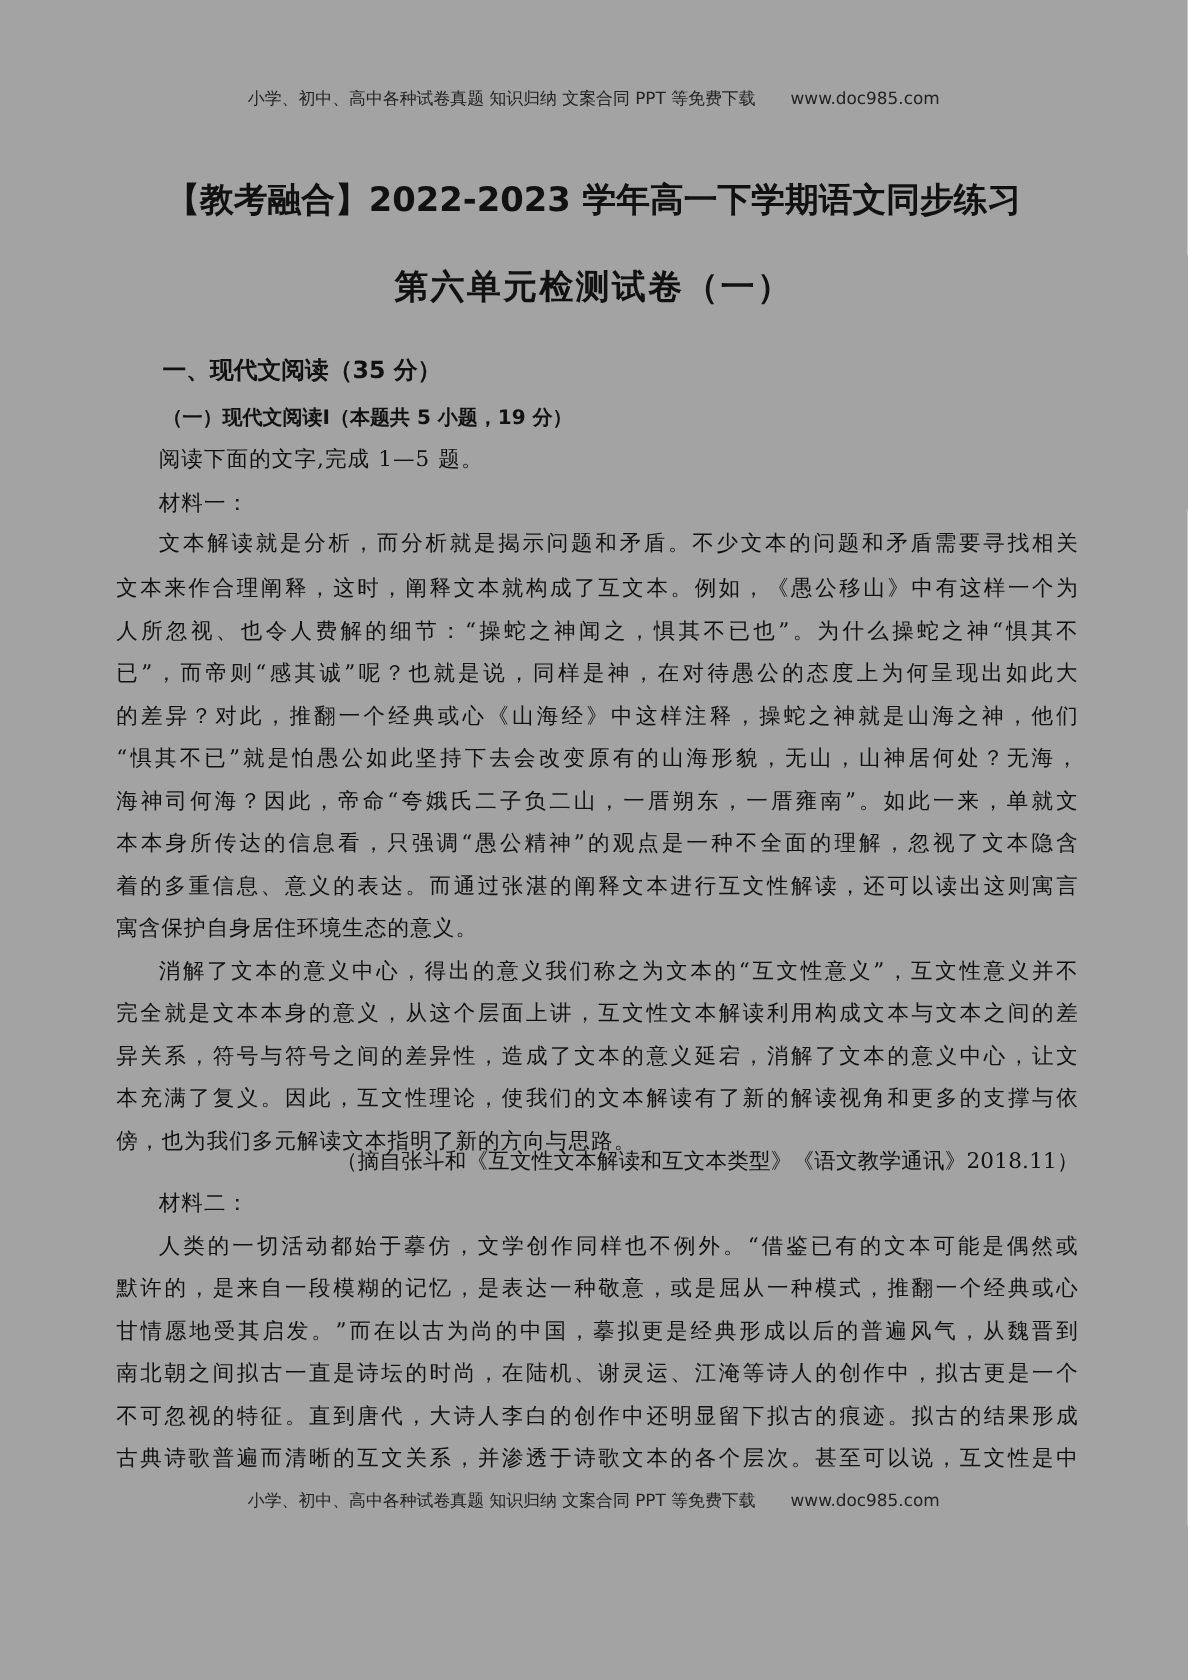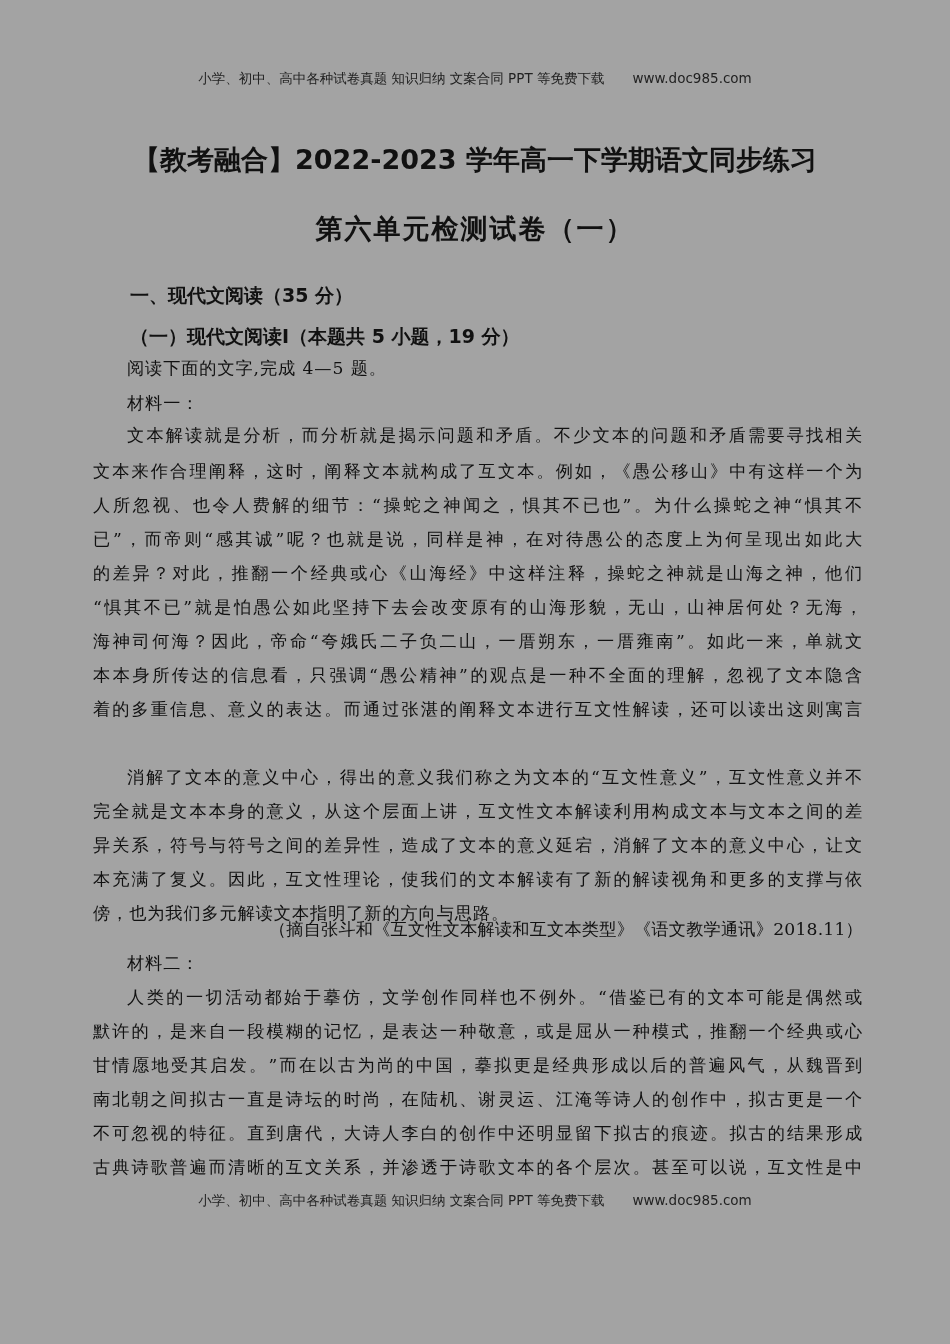--- a/index.html
+++ b/index.html
@@ -8,21 +8,21 @@
   .page { position: absolute; left: 0; top: 0; width: 950px; height: 1344px; background: #a3a3a3; }
   .hf { position: absolute; left: 0; width: 950px; text-align: center;
         font-family: "DejaVu Sans", "Liberation Sans", sans-serif; font-size: 13.5px; color: #222; }
   .hf .url { margin-left: 28px; }
   .title { position: absolute; left: 0; width: 950px; text-align: center;
            font-family: "DejaVu Sans", "Liberation Sans", sans-serif; font-weight: bold; color: #111; }
   .t1 { top: 142px; font-size: 27px; letter-spacing: 0px; }
   .t2 { top: 211px; font-size: 27px; letter-spacing: 2px; }
   .sec { position: absolute; left: 130px; top: 283px; font-size: 19px; font-weight: bold;
          font-family: "DejaVu Sans", "Liberation Sans", sans-serif; }
-  .subsec { position: absolute; left: 130px; top: 324px; font-size: 19px; font-weight: bold;
+  .subsec { position: absolute; left: 130px; top: 324px; font-size: 16px; font-weight: bold;
             font-family: "DejaVu Sans", "Liberation Sans", sans-serif; }
   .line { position: absolute; left: 93px; width: 770px; font-size: 17.2px; line-height: 22px;
           white-space: nowrap; overflow: hidden; color: #111; letter-spacing: 0.9px; }
   .line.justify { text-align: justify; text-align-last: justify; }
   .line.indent { left: 127px; width: 736px; }
   .line.source { left: 228px; width: 635px; text-align: right; letter-spacing: 0.2px; }
 </style>
 </head>
 <body>
 
@@ -31,32 +31,33 @@
   <div class="hf" style="top:70px;">
     <span>小学、初中、高中各种试卷真题  知识归纳  文案合同  PPT 等免费下载</span><span class="url">www.doc985.com</span>
   </div>
 
   <div class="title t1">【教考融合】2022-2023 学年高一下学期语文同步练习</div>
   <div class="title t2">第六单元检测试卷（一）</div>
 
   <div class="sec">一、现代文阅读（35 分）</div>
   <div class="subsec">（一）现代文阅读Ⅰ（本题共 5 小题，19 分）</div>
 
-  <div class="line" style="left:127px; width:auto; top:357px;">阅读下面的文字,完成 4—5 题。</div>
+  <div class="line" style="left:127px; width:auto; top:357px;">阅读下面的文字,完成 1—5 题。</div>
   <div class="line" style="left:127px; width:auto; top:392px;">材料一：</div>
 
   <div class="line indent justify" style="top:426px;font-family:Liberation Mono, monospace;">文本解读就是分析，而分析就是揭示问题和矛盾。不少文本的问题和矛盾需要寻找相关</div>
   <div class="line justify" style="top:460px;">文本来作合理阐释，这时，阐释文本就构成了互文本。例如，《愚公移山》中有这样一个为</div>
   <div class="line justify" style="top:494px;">人所忽视、也令人费解的细节：“操蛇之神闻之，惧其不已也”。为什么操蛇之神“惧其不</div>
   <div class="line justify" style="top:528px;">已”，而帝则“感其诚”呢？也就是说，同样是神，在对待愚公的态度上为何呈现出如此大</div>
   <div class="line justify" style="top:562px;">的差异？对此，推翻一个经典或心《山海经》中这样注释，操蛇之神就是山海之神，他们</div>
   <div class="line justify" style="top:596px;">“惧其不已”就是怕愚公如此坚持下去会改变原有的山海形貌，无山，山神居何处？无海，</div>
   <div class="line justify" style="top:630px;">海神司何海？因此，帝命“夸娥氏二子负二山，一厝朔东，一厝雍南”。如此一来，单就文</div>
   <div class="line justify" style="top:664px;">本本身所传达的信息看，只强调“愚公精神”的观点是一种不全面的理解，忽视了文本隐含</div>
   <div class="line justify" style="top:698px;">着的多重信息、意义的表达。而通过张湛的阐释文本进行互文性解读，还可以读出这则寓言</div>
+  <div class="line" style="top:732px;">寓含保护自身居住环境生态的意义。</div>
 
   <div class="line indent justify" style="top:766px;">消解了文本的意义中心，得出的意义我们称之为文本的“互文性意义”，互文性意义并不</div>
   <div class="line justify" style="top:800px;">完全就是文本本身的意义，从这个层面上讲，互文性文本解读利用构成文本与文本之间的差</div>
   <div class="line justify" style="top:834px;">异关系，符号与符号之间的差异性，造成了文本的意义延宕，消解了文本的意义中心，让文</div>
   <div class="line justify" style="top:868px;">本充满了复义。因此，互文性理论，使我们的文本解读有了新的解读视角和更多的支撑与依</div>
   <div class="line" style="top:902px;">傍，也为我们多元解读文本指明了新的方向与思路。</div>
 
   <div class="line source" style="top:918px;">（摘自张斗和《互文性文本解读和互文本类型》《语文教学通讯》2018.11）</div>
 
   <div class="line" style="left:127px; width:auto; top:952px;">材料二：</div>

